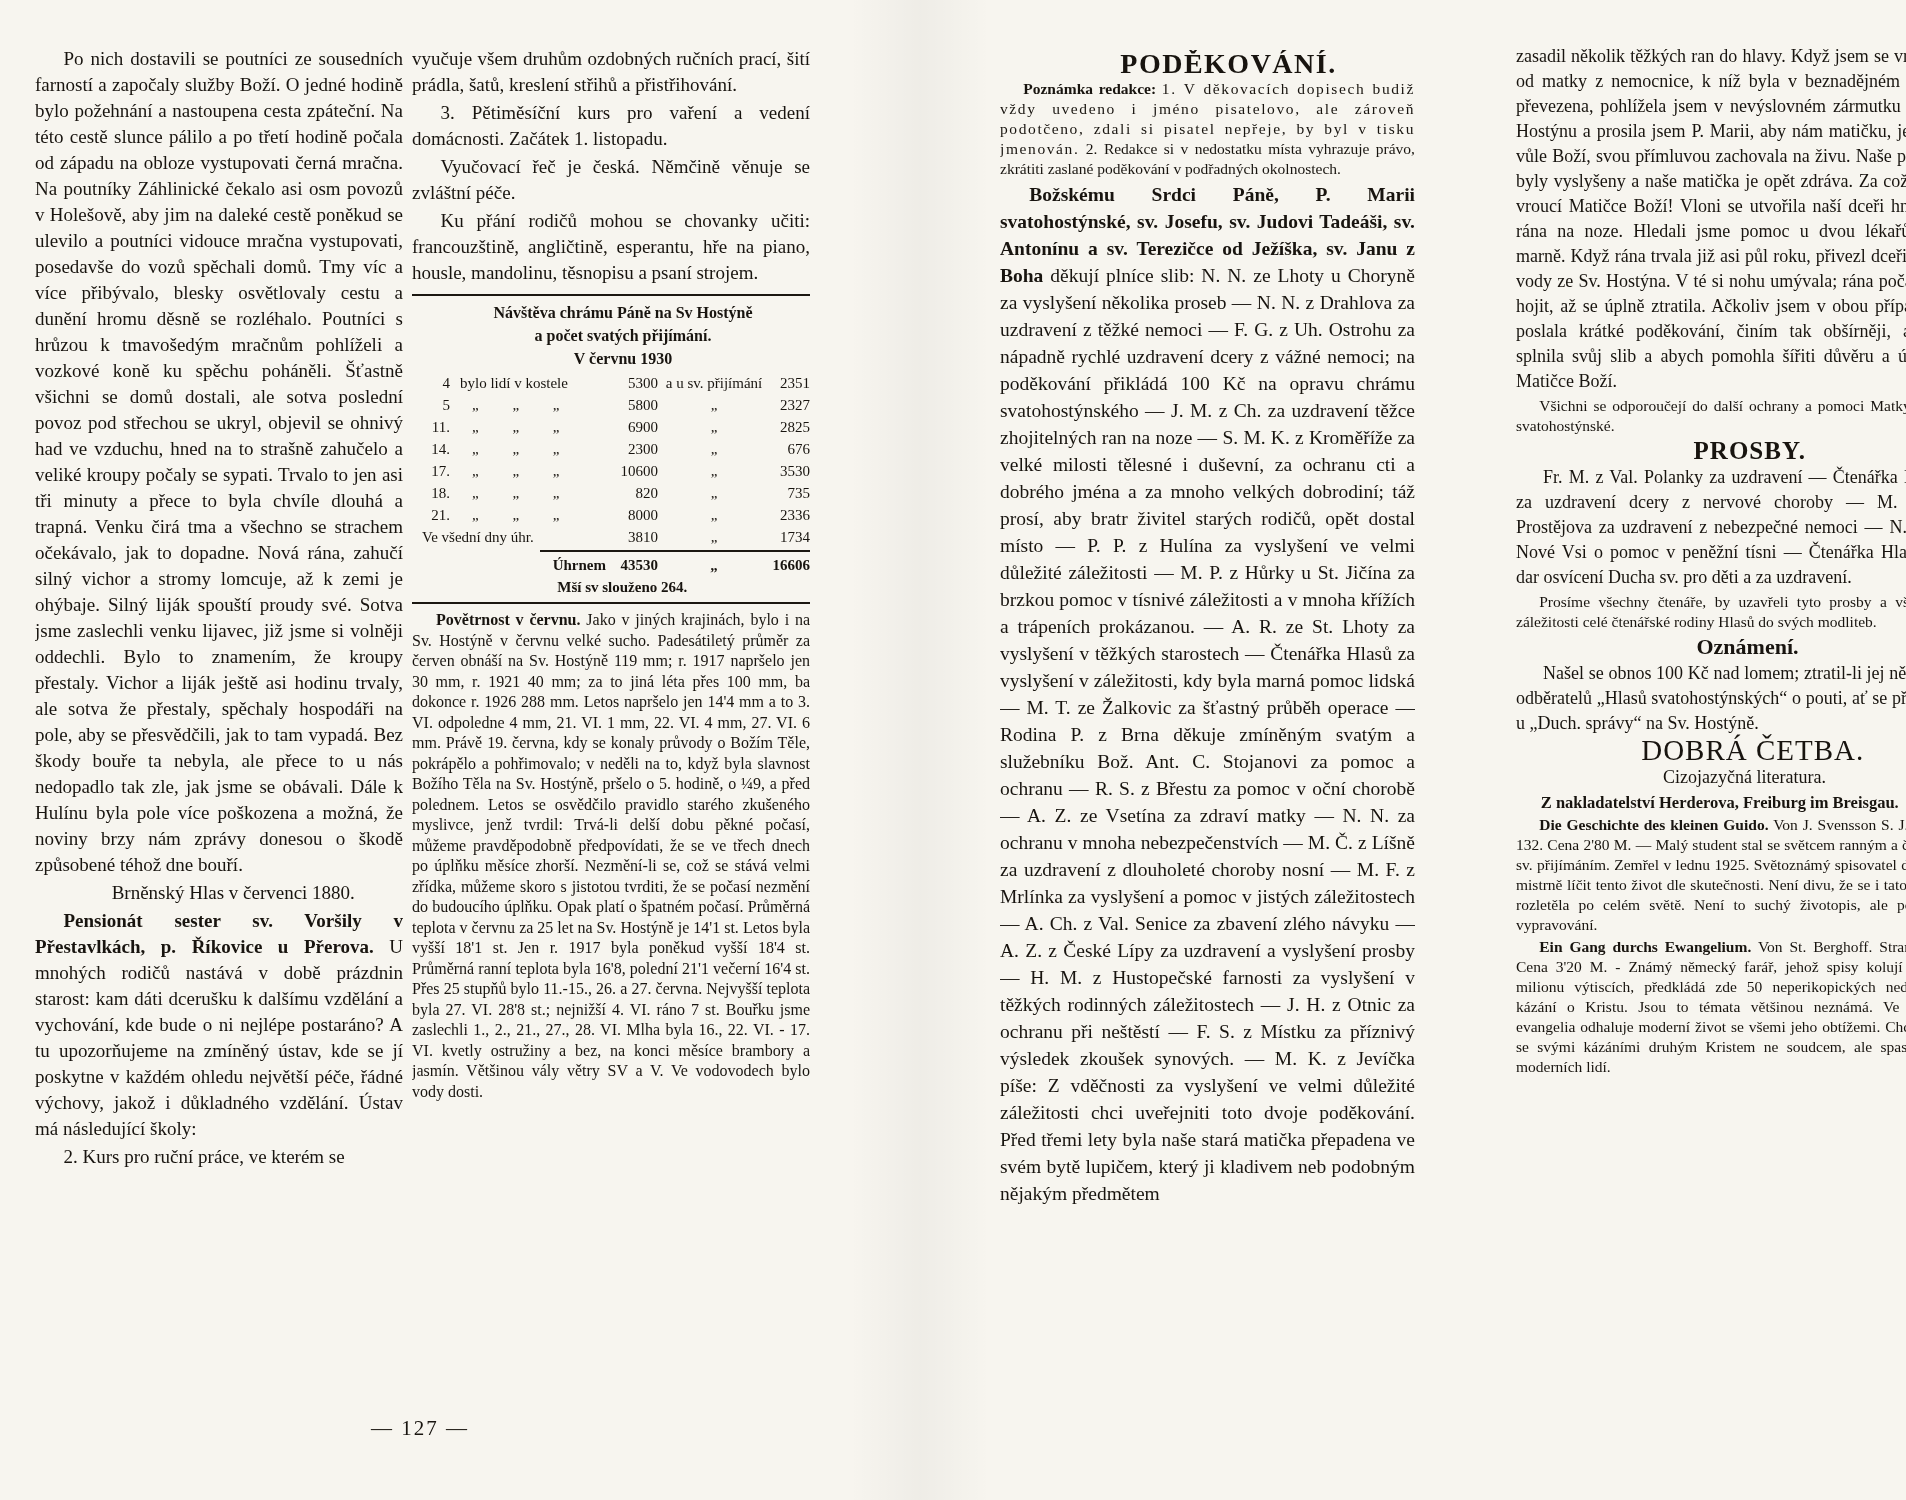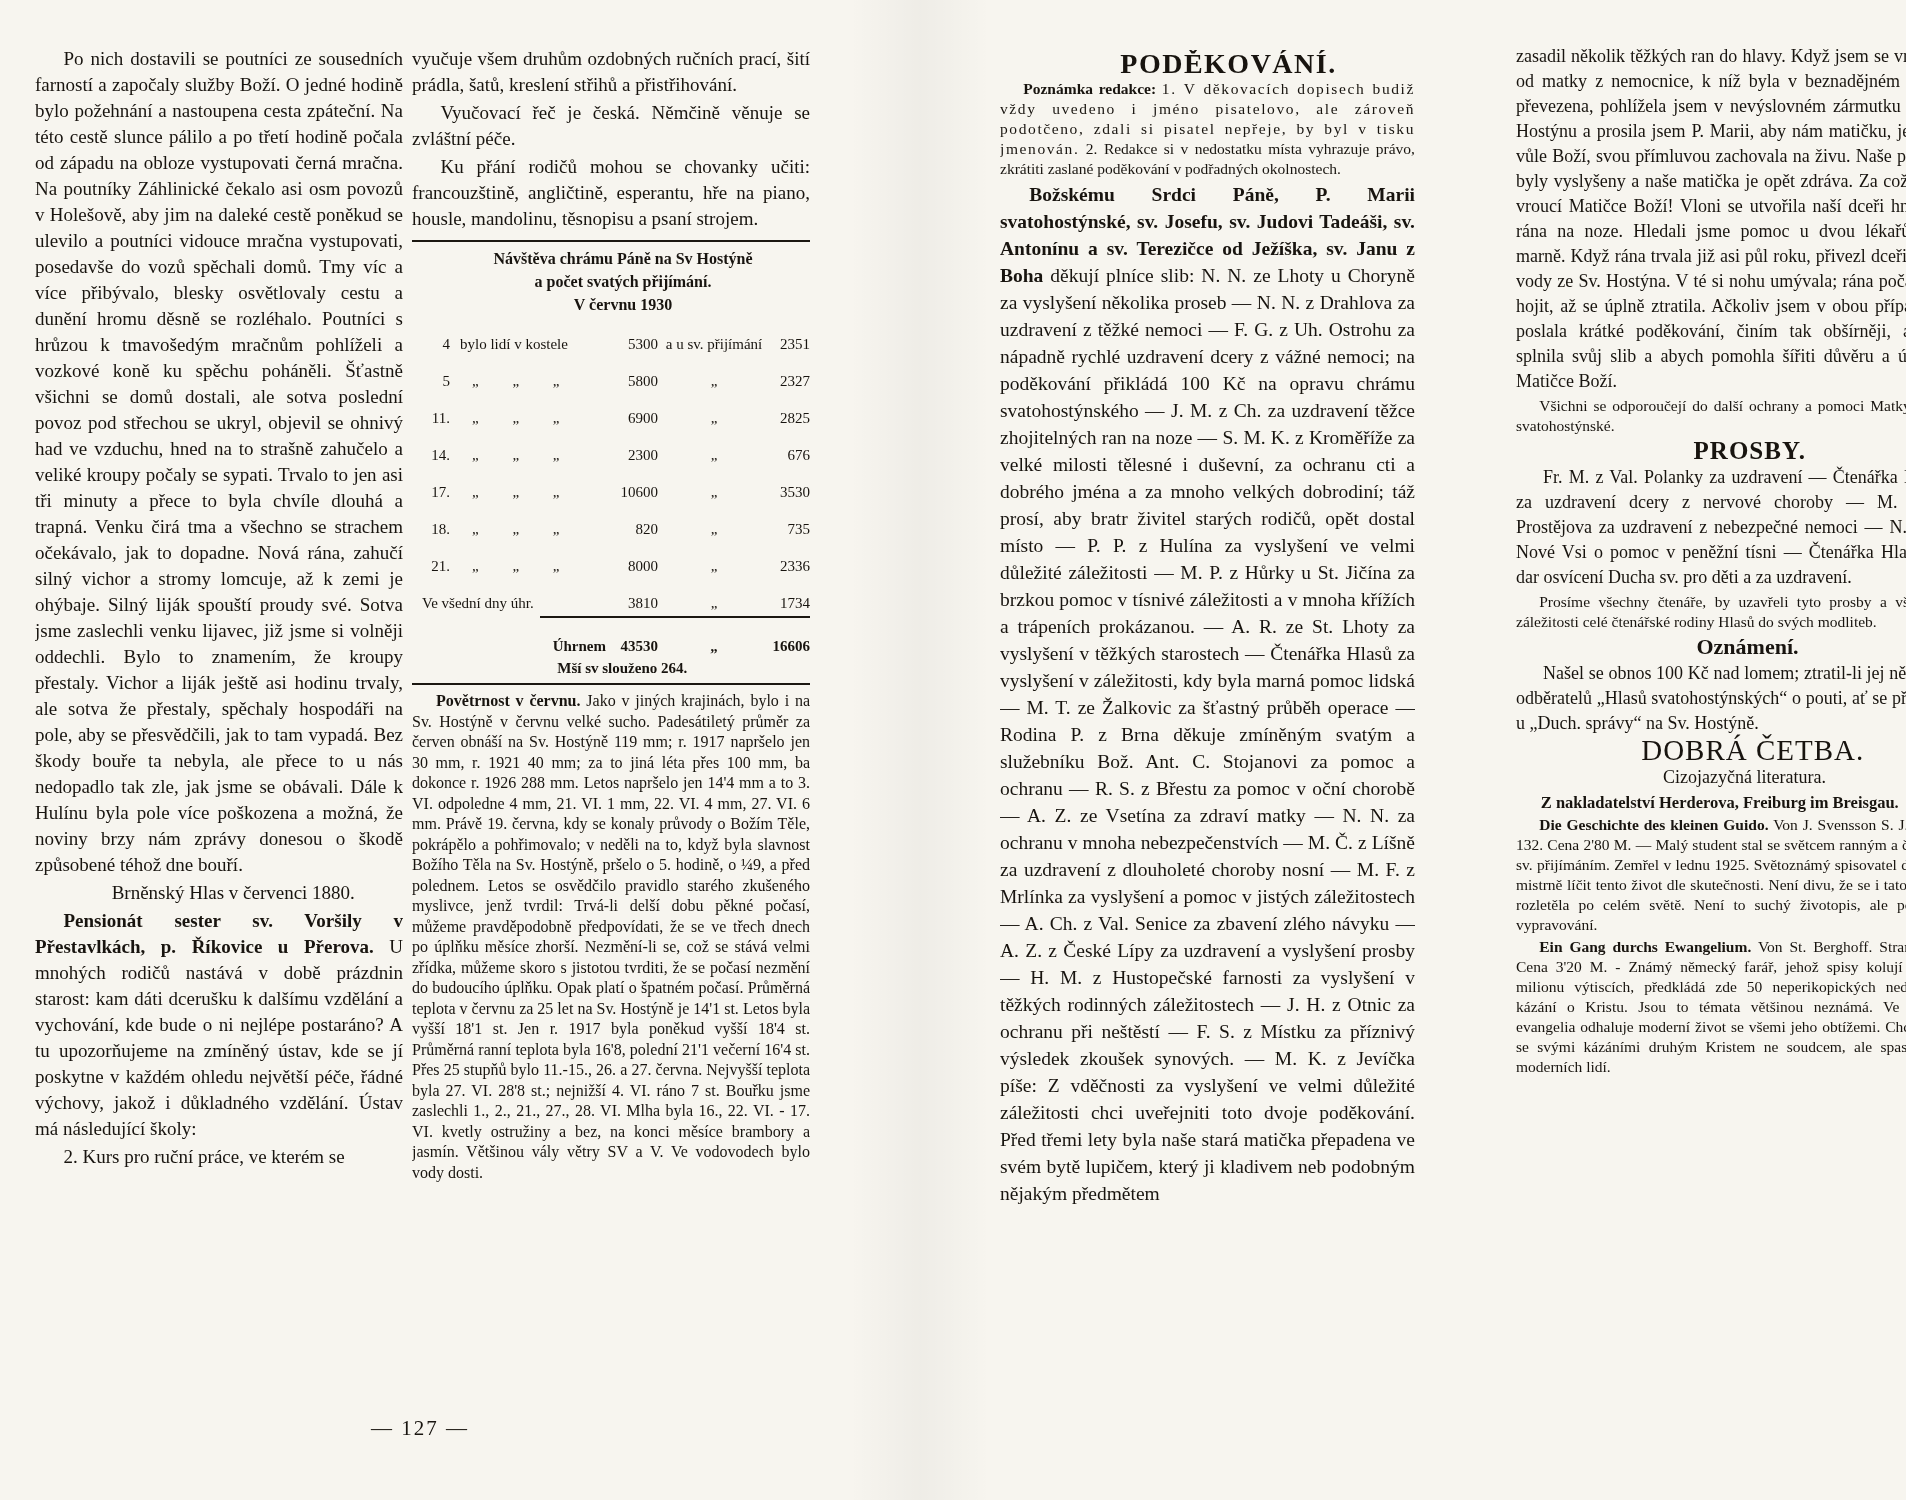--- a/index.html
+++ b/index.html
@@ -35,21 +35,21 @@
   .tbl{margin:8px 0 6px 0;font-size:15px;line-height:22px;}
   .tbl-rule{border-top:2.5px solid #1b1711;margin:4px 0 6px 0;}
   .tbl-title{font-weight:bold;text-align:center;text-indent:0;font-size:16px;line-height:21px;margin:0;}
   .tbl-sub{font-weight:bold;text-align:center;text-indent:0;font-size:16px;line-height:22px;margin:2px 0 4px 0;}
   .trow{display:flex;align-items:baseline;}
   .c-day{width:38px;text-align:right;flex:0 0 auto;}
   .c-mid{flex:1 1 auto;padding-left:10px;}
   .c-mid.dittos{word-spacing:30px;padding-left:22px;}
   .c-n1{width:52px;text-align:right;flex:0 0 auto;}
   .c-mid2{width:112px;text-align:center;flex:0 0 auto;}
-  .c-n2{width:40px;text-align:right;flex:0 0 auto;margin-top:15px;}
+  .c-n2{width:40px;text-align:right;flex:0 0 auto;}
   .c-wlabel{flex:1 1 auto;padding-left:10px;}
   .sum-rule{border-top:2px solid #1b1711;margin:2px 0 2px 128px;}
   .trow-total{font-weight:bold;align-items:flex-end;}
   .trow-total .c-mid{text-align:right;font-weight:bold;}
   .masses{font-weight:bold;text-align:center;text-indent:0;margin:2px 0 0 0;}
   .page-number{
     position:absolute;left:300px;top:1416px;width:240px;text-align:center;
     font-size:21px;letter-spacing:2px;
   }
 </style>
@@ -60,20 +60,21 @@
 
 <div class="col" id="col1">
   <p>Po nich dostavili se poutníci ze sousedních farností a započaly služby Boží. O jedné hodině bylo požehnání a nastoupena cesta zpáteční. Na této cestě slunce pálilo a po třetí hodině počala od západu na obloze vystupovati černá mračna. Na poutníky Záhlinické čekalo asi osm povozů v Holešově, aby jim na daleké cestě poněkud se ulevilo a poutníci vidouce mračna vystupovati, posedavše do vozů spěchali domů. Tmy víc a více přibývalo, blesky osvětlovaly cestu a dunění hromu děsně se rozléhalo. Poutníci s hrůzou k tmavošedým mračnům pohlíželi a vozkové koně ku spěchu poháněli. Šťastně všichni se domů dostali, ale sotva poslední povoz pod střechou se ukryl, objevil se ohnivý had ve vzduchu, hned na to strašně zahučelo a veliké kroupy počaly se sypati. Trvalo to jen asi tři minuty a přece to byla chvíle dlouhá a trapná. Venku čirá tma a všechno se strachem očekávalo, jak to dopadne. Nová rána, zahučí silný vichor a stromy lomcuje, až k zemi je ohýbaje. Silný liják spouští proudy své. Sotva jsme zaslechli venku lijavec, již jsme si volněji oddechli. Bylo to znamením, že kroupy přestaly. Vichor a liják ještě asi hodinu trvaly, ale sotva že přestaly, spěchaly hospodáři na pole, aby se přesvědčili, jak to tam vypadá. Bez škody bouře ta nebyla, ale přece to u nás nedopadlo tak zle, jak jsme se obávali. Dále k Hulínu byla pole více poškozena a možná, že noviny brzy nám zprávy donesou o škodě způsobené téhož dne bouří.</p>
   <p class="byline">Brněnský Hlas v červenci 1880.</p>
   <p><b class="lead">Pensionát sester sv. Voršily v Přestavlkách, p. Říkovice u Přerova.</b> <span>U mnohých rodičů nastává v době prázdnin starost: kam dáti dcerušku k dalšímu vzdělání a vychování, kde bude o ni nejlépe postaráno? A tu upozorňujeme na zmíněný ústav, kde se jí poskytne v každém ohledu největší péče, řádné výchovy, jakož i důkladného vzdělání. Ústav má následující školy:</span></p>
   <p>2. Kurs pro ruční práce, ve kterém se</p>
 </div>
 
 <div class="col" id="col2">
   <p class="noindent">vyučuje všem druhům ozdobných ručních prací, šití prádla, šatů, kreslení střihů a přistřihování.</p>
+  <p>3. Pětiměsíční kurs pro vaření a vedení domácnosti. Začátek 1. listopadu.</p>
   <p>Vyučovací řeč je česká. Němčině věnuje se zvláštní péče.</p>
   <p>Ku přání rodičů mohou se chovanky učiti: francouzštině, angličtině, esperantu, hře na piano, housle, mandolinu, těsnopisu a psaní strojem.</p>
 
   <div class="tbl">
     <div class="tbl-rule"></div>
     <p class="tbl-title">Návštěva chrámu Páně na Sv Hostýně</p>
     <p class="tbl-title">a počet svatých přijímání.</p>
     <p class="tbl-sub">V červnu 1930</p>
 
     <div class="trow">

